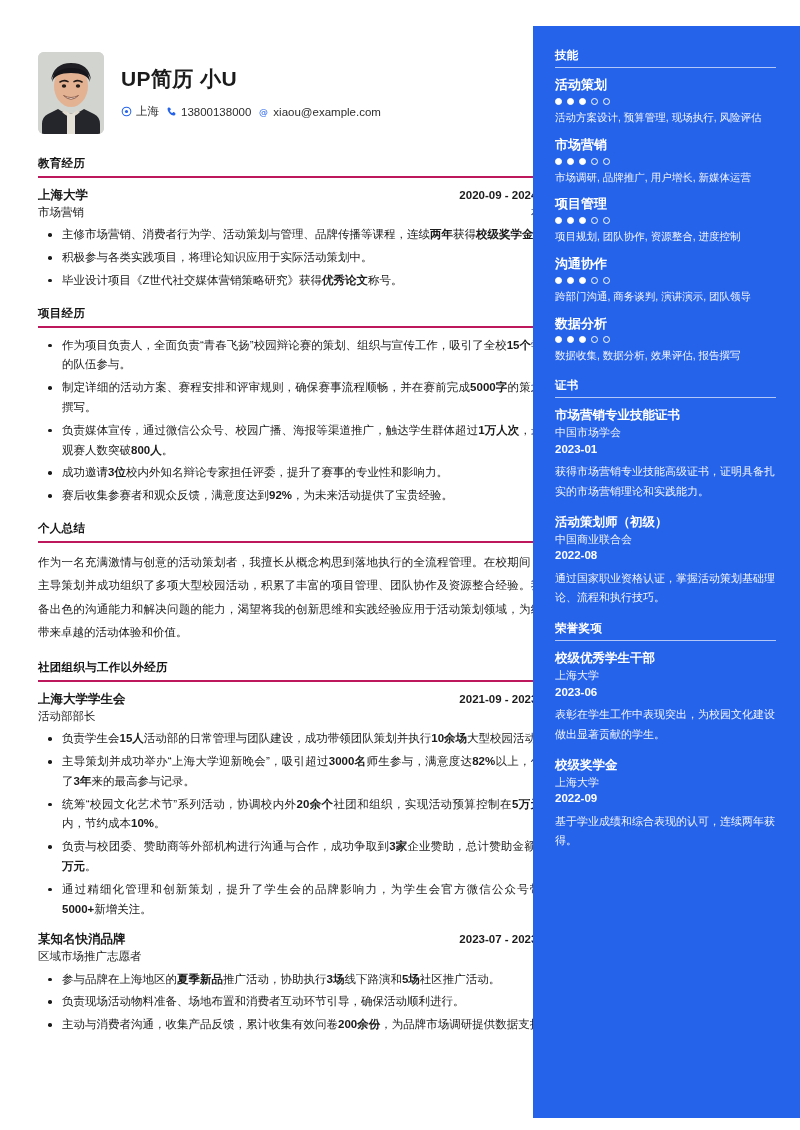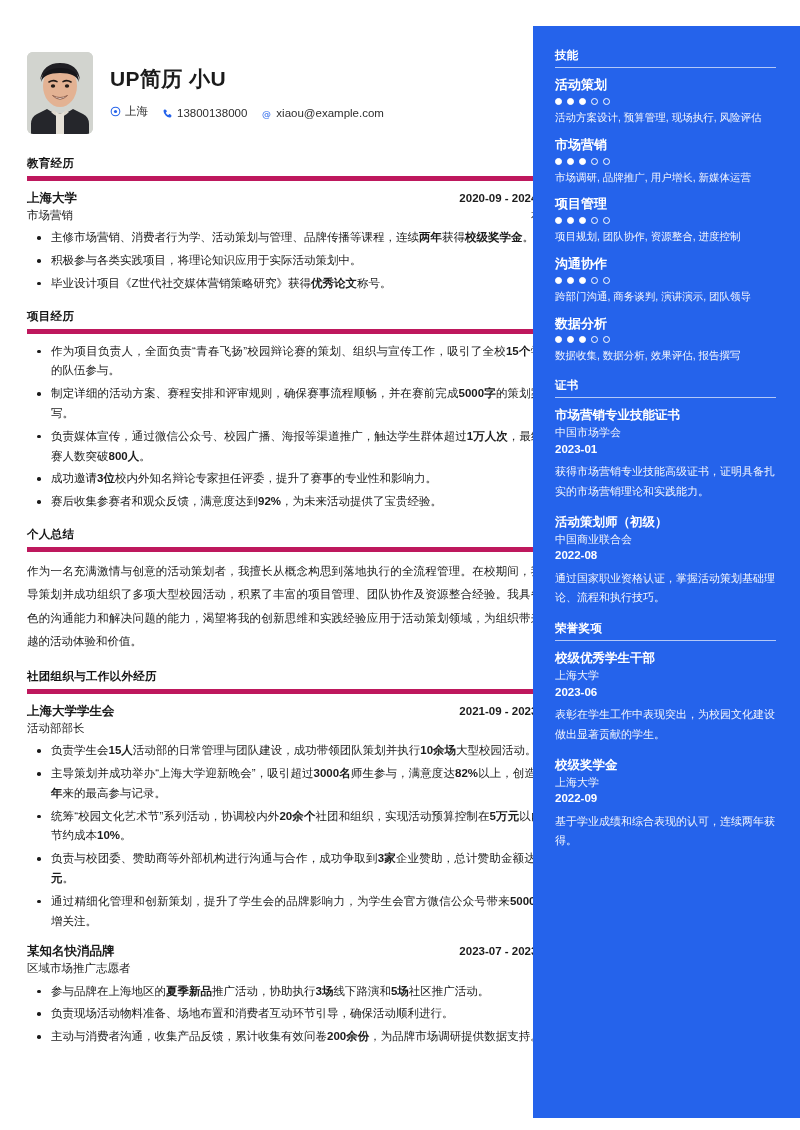--- a/index.html
+++ b/index.html
@@ -45,41 +45,41 @@
   .cert-name { font-size: 12.5px; font-weight: bold; line-height: 1.35; }
   .cert-org { font-size: 11px; line-height: 1.5; color: #f0f4fd; }
   .cert-date { font-size: 11.5px; font-weight: bold; line-height: 1.45; margin-bottom: 5px; }
   .cert-desc { font-size: 11px; line-height: 1.75; color: #f2f5fd; }
 
   
   .main {
     position: absolute;
     left: 0; top: 0;
     width: 578px; height: 1130px;
-    padding: 52px 24px 0 27px;
+    padding: 52px 24px 0 38px;
     color: #1b1b1b;
   }
   .header { display: flex; align-items: flex-start; gap: 17px; margin-bottom: 22px; }
   .photo {
     width: 66px; height: 82px; border-radius: 6px;
     flex: 0 0 auto; overflow: hidden;
     background: #cfd2cc;
   }
   .photo svg { display: block; width: 100%; height: 100%; }
   .hname { font-size: 21px; font-weight: bold; margin-top: 13px; letter-spacing: .4px; }
-  .contacts { display: flex; align-items: flex-end; gap: 7px; margin-top: 11px; flex-wrap: wrap; }
+  .contacts { display: flex; align-items: center; margin-top: 11px; flex-wrap: wrap; }
   .ci { display: flex; align-items: center; gap: 4px; font-size: 11.5px; color: #2d2d2d; }
   .ci .gi { color: #2563eb; display: inline-flex; align-items: center; }
   .ci .gi svg { display: block; }
   .ci + .ci { margin-left: 7px; }
 
   .sec-title {
     font-size: 11.5px; font-weight: bold; color: #141414;
     padding-bottom: 5px;
-    border-bottom: 5px solid #be185d;
+    border-bottom: 2px solid #be185d;
     margin-bottom: 8px;
     letter-spacing: .3px;
   }
   .sec { margin-bottom: 15px; }
   .entry { margin-bottom: 11px; }
   .row { display: flex; justify-content: space-between; align-items: baseline; gap: 10px; }
   .e-title { font-size: 12.5px; font-weight: bold; line-height: 1.45; }
   .e-date { font-size: 11.5px; font-weight: bold; white-space: nowrap; line-height: 1.45; }
   .e-sub { font-size: 11.5px; line-height: 1.5; color: #1f1f1f; }
   .e-sub-r { font-size: 11.5px; white-space: nowrap; color: #1f1f1f; }

